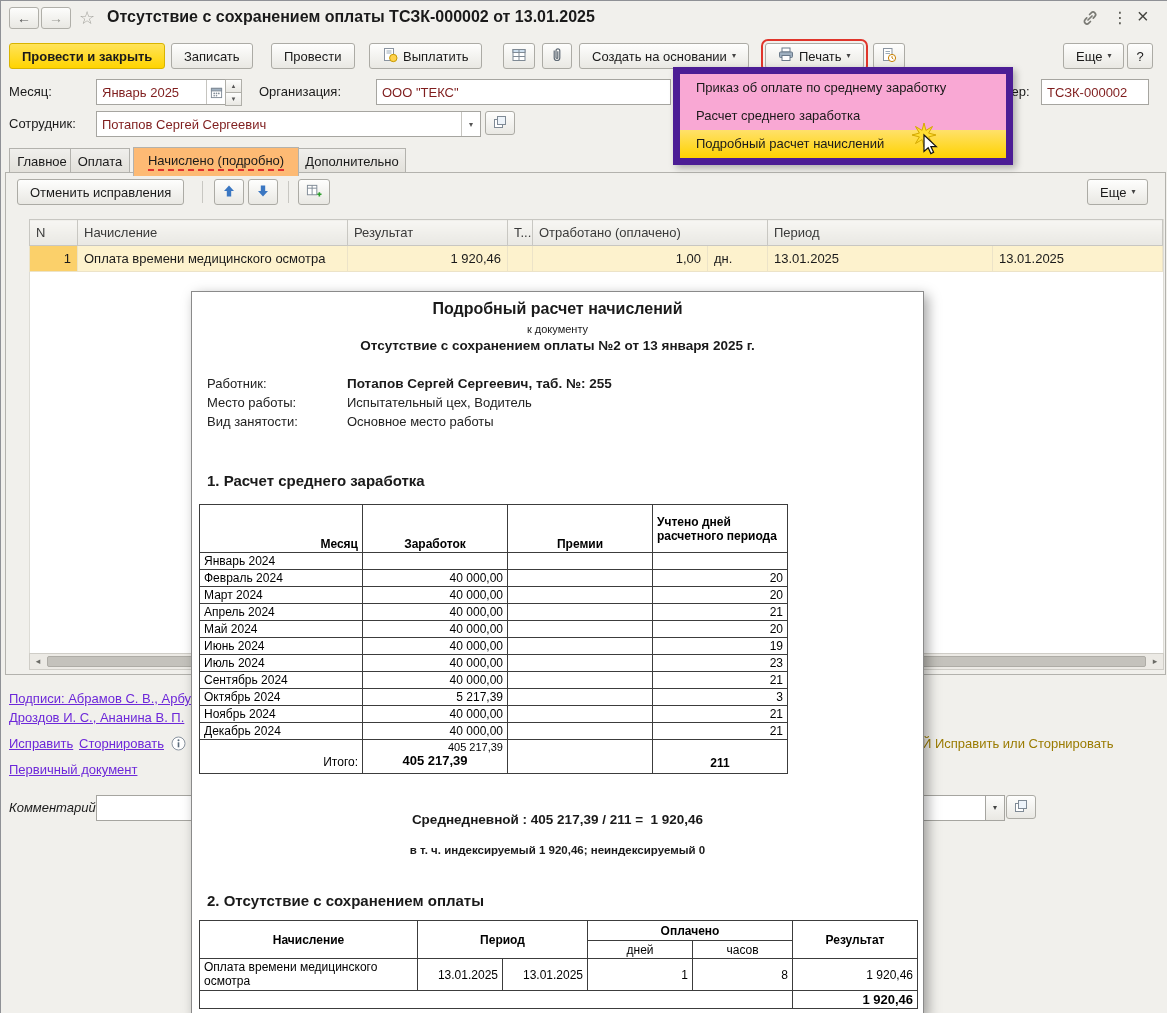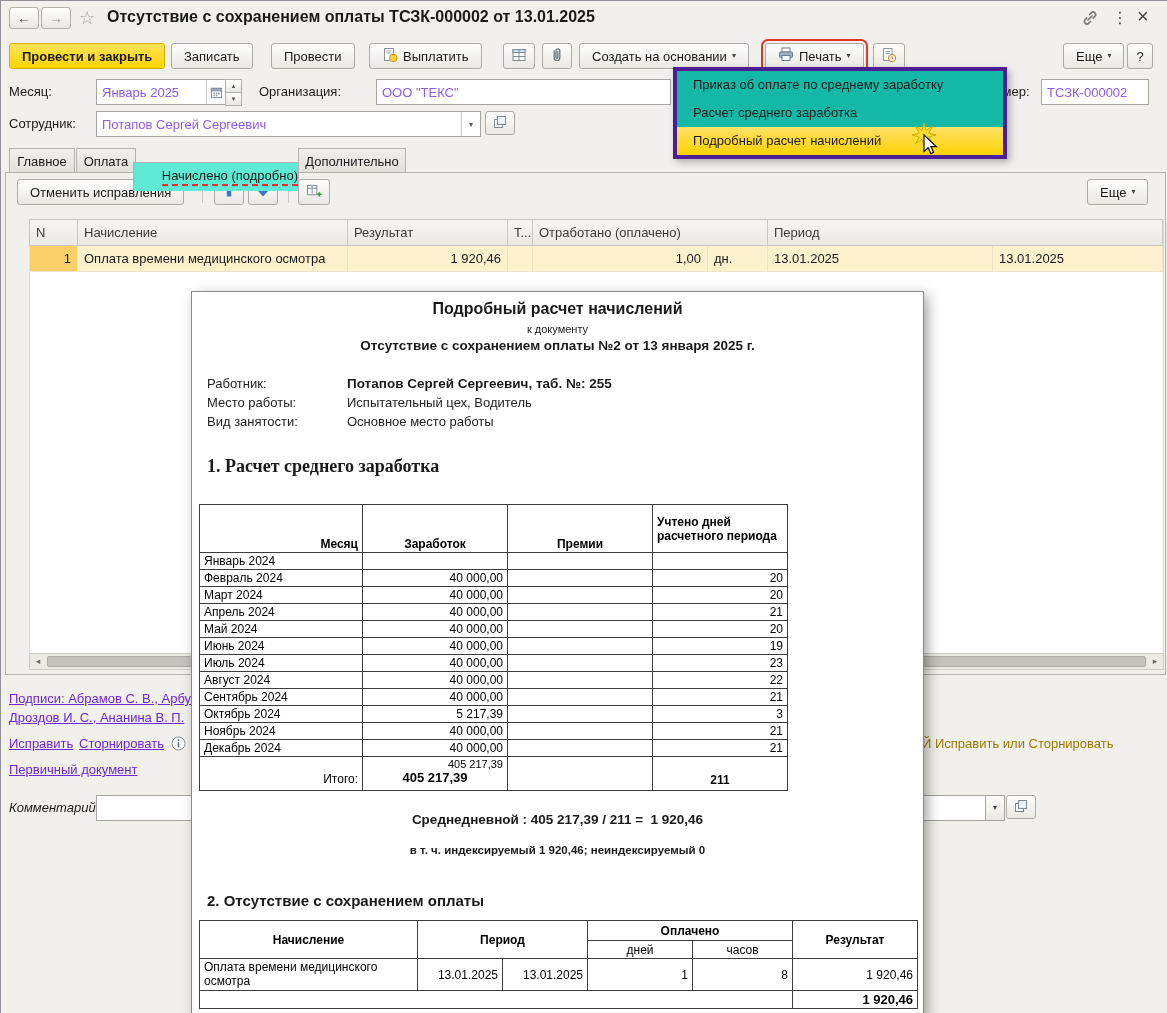--- a/index.html
+++ b/index.html
@@ -7,34 +7,34 @@
   #win{position:relative;width:1167px;height:1013px;margin:0 auto;background:#f1f0ec;border:1px solid #8f9196;overflow:hidden;color:#1a1a1a;font-size:13px;}
   .abs{position:absolute;}
   .btn{display:inline-flex;align-items:center;justify-content:center;gap:5px;height:26px;padding:0 12px;background:linear-gradient(#fefefd,#e9e8e3);border:1px solid #acaba5;border-radius:3px;font-size:13px;white-space:nowrap;cursor:default;color:#1a1a1a;}
   .btn.iconbtn{padding:0 7px;}
   .btn.primary{background:linear-gradient(#ffe35a,#ffd400);border-color:#d8b400;font-weight:bold;}
   .btn.redbox{outline:2px solid #e0352b;outline-offset:2px;}
   .navbtn{width:30px;height:22px;display:inline-flex;align-items:center;justify-content:center;background:linear-gradient(#fdfdfc,#e9e8e3);border:1px solid #b0afa9;border-radius:3px;color:#555;font-size:14px;}
   .caret{font-size:8px;color:#444;line-height:1;}
   .flabel{font-size:13px;color:#1a1a1a;}
   .field{display:flex;align-items:center;height:24px;background:#fff;border:1px solid #a6a5a0;}
-  .field input{flex:1;min-width:0;border:none;outline:none;background:transparent;font:13px "Liberation Sans",sans-serif;padding:0 5px;height:100%;color:#8b5cf6;}
+  .field input{flex:1;min-width:0;border:none;outline:none;background:transparent;font:13px "Liberation Sans",sans-serif;padding:0 5px;height:100%;color:#7f1d1d;}
   .fieldbtn{display:flex;align-items:center;justify-content:center;width:18px;height:100%;border-left:1px solid #c6c5c0;color:#555;font-size:8px;}
   .spin{height:12px;display:flex;align-items:center;justify-content:center;background:linear-gradient(#fdfdfc,#e9e8e3);border:1px solid #b0afa9;font-size:6px;color:#555;}
   .tab{position:absolute;display:flex;align-items:center;justify-content:center;font-size:13px;}
   .tab.inactive{top:147px;height:24px;background:linear-gradient(#f0efec,#e2e0da);border:1px solid #b3b2ad;}
-  .tab.active{top:161px;height:28px;background:#5eead4;border:1px solid #b3b2ad;border-bottom:none;z-index:2;justify-content:flex-end;}
+  .tab.active{top:146px;height:28px;background:#fdba74;border:1px solid #b3b2ad;border-bottom:none;z-index:2;}
   .tab.active .tlabel{border-bottom:2px dashed #e03030;padding-bottom:1px;}
   table.grid{border-collapse:collapse;table-layout:fixed;background:#fff;font-size:13px;}
   table.grid th{height:25px;background:linear-gradient(#f7f6f3,#e9e8e3);border:1px solid #c8c7c2;font-weight:normal;text-align:left;padding:0 6px;color:#3a3a3a;overflow:hidden;white-space:nowrap;}
   table.grid td{height:25px;border:1px solid #ece3c8;padding:0 6px;overflow:hidden;white-space:nowrap;background:#fdf2cd;}
   table.grid td.ncell{background:#fbd06a;text-align:right;}
   .num{text-align:right;}
   .glink{color:#6d28d9;text-decoration:underline;font-size:13px;cursor:pointer;}
-  .menu{background:#14b8a6;border:4px solid #4c1d95;box-shadow:3px 3px 7px rgba(0,0,0,.28);}
+  .menu{background:#f9a8d4;border:7px solid #4c1d95;box-shadow:3px 3px 7px rgba(0,0,0,.28);}
   .menu-item{height:28px;line-height:28px;padding:0 16px;font-size:13px;white-space:nowrap;color:#1a1a1a;}
   .menu-item.hl{background:linear-gradient(#ffe16a,#ffd200);}
   #report{background:#fff;border:1px solid #8a8a8a;box-shadow:4px 4px 12px rgba(0,0,0,.35);}
   .rt{border-collapse:collapse;font-size:12px;color:#000;table-layout:fixed;}
   .rt td,.rt th{border:1px solid #3c3c3c;padding:1px 4px;overflow:hidden;}
   .rt th{font-weight:bold;margin-top:11px;}
   .rinfo-label{display:inline-block;width:140px;font-size:13px;color:#222;}
   .sb{background:#eceae5;border:1px solid #cfcdc7;}
   .sbthumb{position:absolute;top:2px;height:9px;background:#c4c2bc;border:1px solid #aeaca6;border-radius:2px;}
   .sbarr{position:absolute;top:0;width:16px;height:13px;display:flex;align-items:center;justify-content:center;color:#6b6b66;font-size:9px;}
@@ -162,21 +162,21 @@
   <button class="btn iconbtn abs" style="left:484px;top:110px;height:24px;">
     <span><svg width="14" height="14" viewBox="0 0 14 14">
           <rect x="1.5" y="4.5" width="8" height="8" fill="#fff" stroke="#7f8a95"></rect>
           <rect x="4.5" y="1.5" width="8" height="8" fill="#eef4fa" stroke="#7f8a95"></rect>
         </svg></span>
   </button>
 
   <div class="tab inactive" style="left:8px;width:64px;">
       <span class="tlabel">Главное</span>
     </div>
-  <div class="tab inactive" style="left:75px;width:58px;">
+  <div class="tab inactive" style="left:69px;width:58px;">
       <span class="tlabel">Оплата</span>
     </div>
   <div class="tab active" style="left:132px;width:164px;">
       <span class="tlabel">Начислено (подробно)</span>
     </div>
   <div class="tab inactive" style="left:297px;width:106px;">
       <span class="tlabel">Дополнительно</span>
     </div>
 
   <div class="abs" style="left:4px;top:171px;width:1159px;height:501px;border:1px solid #b3b2ad;background:#f1f0ec;"></div>
@@ -280,21 +280,21 @@
     <div class="abs" style="left:0;top:8px;width:100%;text-align:center;font-size:16px;font-weight:bold;">Подробный расчет начислений</div>
     <div class="abs" style="left:0;top:31px;width:100%;text-align:center;font-size:11px;">к документу</div>
     <div class="abs" style="left:0;top:46px;width:100%;text-align:center;font-size:13.5px;font-weight:bold;">Отсутствие с сохранением оплаты №2 от 13 января 2025 г.</div>
 
     <div class="abs" style="left:15px;top:84px;">
       <div style="height:19px;"><span class="rinfo-label">Работник:</span><span style="font-weight:bold;font-size:13.5px;">Потапов Сергей Сергеевич, таб. №: 255</span></div>
       <div style="height:19px;"><span class="rinfo-label">Место работы:</span><span style="font-size:13px;color:#222;">Испытательный цех, Водитель</span></div>
       <div style="height:19px;"><span class="rinfo-label">Вид занятости:</span><span style="font-size:13px;color:#222;">Основное место работы</span></div>
     </div>
 
-    <div class="abs" style="left:15px;top:164px;font-size:18px;font-weight:bold;font-family:Liberation Serif, serif;">1. Расчет среднего заработка</div>
+    <div class="abs" style="left:15px;top:180px;font-size:15px;font-weight:bold;">1. Расчет среднего заработка</div>
 
     <table class="rt abs" style="left:7px;top:212px;width:588px;">
       <colgroup>
           <col style="width:163px">
           <col style="width:145px">
           <col style="width:145px">
           <col style="width:135px">
         </colgroup>
       <tbody>
       <tr style="height:48px;">
@@ -337,26 +337,20 @@
             <td>Июнь 2024</td>
             <td class="num">40 000,00</td>
             <td></td>
             <td class="num">19</td>
           </tr>
       <tr style="height:17px;">
             <td>Июль 2024</td>
             <td class="num">40 000,00</td>
             <td></td>
             <td class="num">23</td>
-          </tr>
-      <tr style="height:17px;">
-            <td>Август 2024</td>
-            <td class="num">40 000,00</td>
-            <td></td>
-            <td class="num">22</td>
           </tr>
       <tr style="height:17px;">
             <td>Сентябрь 2024</td>
             <td class="num">40 000,00</td>
             <td></td>
             <td class="num">21</td>
           </tr>
       <tr style="height:17px;">
             <td>Октябрь 2024</td>
             <td class="num">5 217,39</td>

